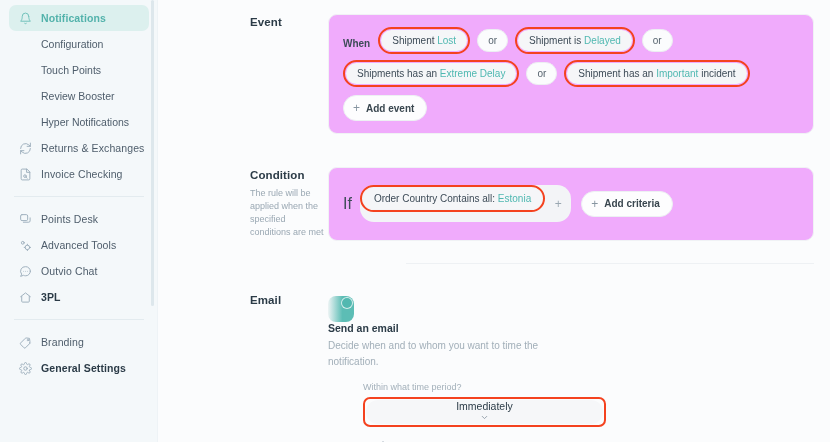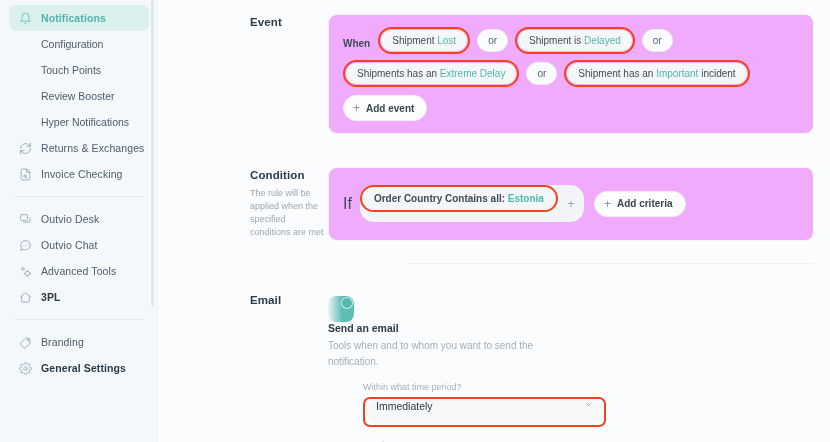--- a/index.html
+++ b/index.html
@@ -167,21 +167,21 @@
 
   
   .cond-row { display: flex; align-items: center; }
   .if-lbl { font-size: 16px; font-weight: 400; color: #3d4b57; margin-right: 8px; }
   .cond-group {
     display: inline-flex; align-items: center;
     background: #f3f4f7;
     border-radius: 14px;
     padding: 0 0 0 0;
   }
-  .cond-group .chip-wrap { margin-right: 0; margin-bottom: 10px; font-weight: bold; }
+  .cond-group .chip-wrap { margin-right: 0; margin-bottom: 10px; }
   .mini-plus {
     width: 26px; height: 26px;
     display: flex; align-items: center; justify-content: center;
     color: #9aa7b2; font-size: 12px;
   }
   .add-criteria { margin-left: 10px; margin-top: 0; }
 
   .divider {
     height: 1px; background: #eef1f4;
     margin: 0 16px 0 248px;
@@ -208,24 +208,25 @@
     border: 2px solid #f4421f;
     border-radius: 7px;
     padding: 1px;
     width: 243px;
     margin-left: 35px;
   }
   .select {
     background: #f6f7f9;
     border-radius: 12px;
     height: 24px;
-    display: flex; align-items: flex-start; justify-content: space-between;
+    display: flex; align-items: center; justify-content: space-between;
     padding: 0 10px;
     font-size: 10.5px;
     color: #2b3b47;
+    flex-direction: column;
   }
   .select .chev { color: #8e9ba6; font-size: 9px; }
 </style>
 </head>
 <body>
 
 <div class="app">
 
   <nav class="sidebar">
 
@@ -281,44 +282,44 @@
 
     <div class="side-div"></div>
 
     <div class="nav-item">
       <span class="ico">
         <svg width="13" height="13" viewBox="0 0 24 24" fill="none" stroke="currentColor" stroke-width="1.8" stroke-linecap="round" stroke-linejoin="round">
             <rect x="3" y="3" width="13" height="11" rx="2.5"></rect>
             <path d="M8 17h10a2.5 2.5 0 0 0 2.5-2.5V9"></path>
           </svg>
       </span>
-      <span>Outvio Desk</span>
+      <span>Points Desk</span>
+    </div>
+
+    <div class="nav-item">
+      <span class="ico">
+        <svg width="13" height="13" viewBox="0 0 24 24" fill="none" stroke="currentColor" stroke-width="1.8" stroke-linecap="round">
+            <circle cx="7" cy="7" r="2.6"></circle>
+            <circle cx="15.5" cy="15.5" r="4.2"></circle>
+            <path d="M15.5 9.6v1.6M15.5 19.8v1.6M21.4 15.5h-1.6M11.2 15.5H9.6"></path>
+          </svg>
+      </span>
+      <span>Advanced Tools</span>
     </div>
 
     <div class="nav-item">
       <span class="ico">
         <svg width="13" height="13" viewBox="0 0 24 24" fill="none" stroke="currentColor" stroke-width="1.8" stroke-linecap="round" stroke-linejoin="round">
             <path d="M21 11.5a8.4 8.4 0 0 1-9 8.4 9 9 0 0 1-3.8-.9L3 21l1.9-4.1A8.4 8.4 0 0 1 12 3.1a8.4 8.4 0 0 1 9 8.4z"></path>
             <circle cx="8.6" cy="11.6" r=".9" fill="currentColor" stroke="none"></circle>
             <circle cx="12" cy="11.6" r=".9" fill="currentColor" stroke="none"></circle>
             <circle cx="15.4" cy="11.6" r=".9" fill="currentColor" stroke="none"></circle>
           </svg>
       </span>
       <span>Outvio Chat</span>
-    </div>
-
-    <div class="nav-item">
-      <span class="ico">
-        <svg width="13" height="13" viewBox="0 0 24 24" fill="none" stroke="currentColor" stroke-width="1.8" stroke-linecap="round">
-            <circle cx="7" cy="7" r="2.6"></circle>
-            <circle cx="15.5" cy="15.5" r="4.2"></circle>
-            <path d="M15.5 9.6v1.6M15.5 19.8v1.6M21.4 15.5h-1.6M11.2 15.5H9.6"></path>
-          </svg>
-      </span>
-      <span>Advanced Tools</span>
     </div>
 
     <div class="nav-item group-head">
       <span class="ico">
         <svg width="13" height="13" viewBox="0 0 24 24" fill="none" stroke="currentColor" stroke-width="1.8" stroke-linecap="round" stroke-linejoin="round">
             <path d="M3 10.5 12 3.5l9 7"></path>
             <path d="M5 10v9a1.5 1.5 0 0 0 1.5 1.5h11A1.5 1.5 0 0 0 19 19v-9"></path>
           </svg>
       </span>
       <span>3PL</span>
@@ -430,21 +431,21 @@
         <div class="sec-title">Email</div>
       </div>
       <div class="email-body">
 
         <div class="toggle-row">
           <span class="toggle">
             <span class="knob"></span>
           </span>
           <div>
             <div class="email-h">Send an email</div>
-            <div class="email-p">Tools when and to whom you want to send the notification.</div>
+            <div class="email-p">Decide when and to whom you want to time the notification.</div>
           </div>
         </div>
 
         <div class="field-label">Within what time period?</div>
         <div class="select-wrap">
           <div class="select">
             <span>Immediately</span>
             <span class="chev">
               <svg width="9" height="9" viewBox="0 0 24 24" fill="none" stroke="currentColor" stroke-width="2.4" stroke-linecap="round" stroke-linejoin="round">
                   <path d="M6 9l6 6 6-6"></path>

